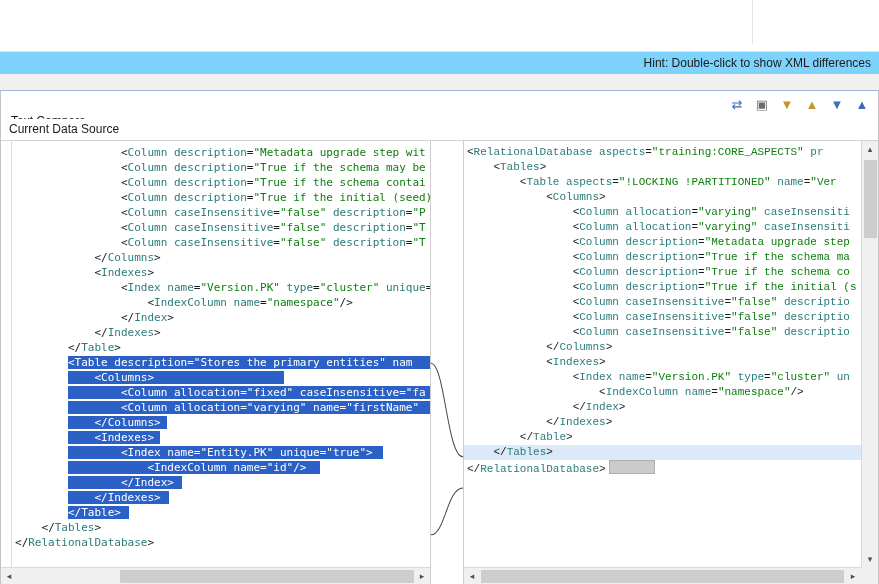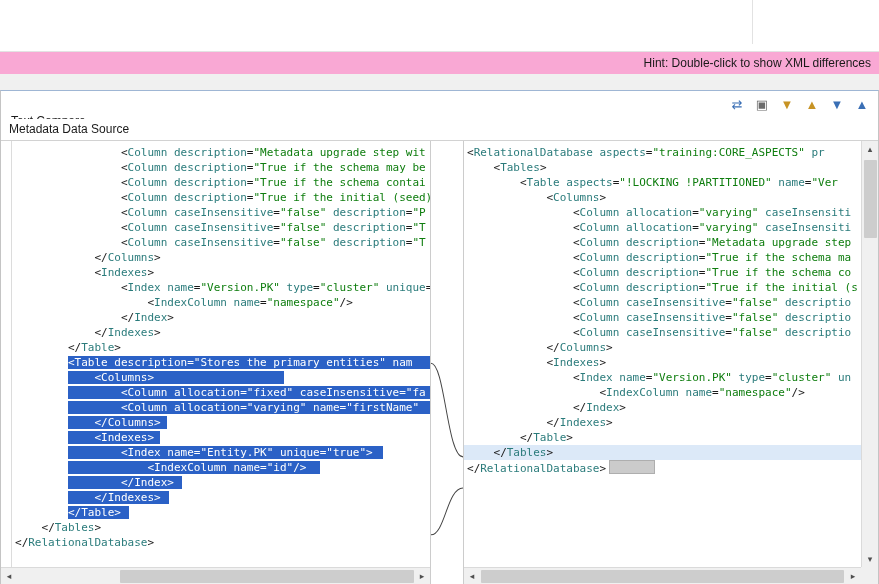--- a/index.html
+++ b/index.html
@@ -8,21 +8,21 @@
     font-family:"Liberation Sans", sans-serif; font-size:12px; color:#1a1a1a;
     background:#fff;
   }
   
   .history{position:absolute; top:0; left:0; right:0; height:44px;}
   .h-row{height:22px; line-height:22px; padding-left:22px; box-sizing:border-box; white-space:nowrap;}
   .h-row.selected{background:var(--rowsel); border-top:1px solid #bcd5ef; border-bottom:1px solid #bcd5ef;}
   .col-divider{position:absolute; left:752px; top:0; width:1px; height:44px; background:#e2e2e2;}
   
   .hint-bar{position:absolute; top:51px; left:0; right:0; height:32px; line-height:22px;
-    text-align:right; padding-right:8px; box-sizing:border-box; background:#f9a8d4;
+    text-align:right; padding-right:8px; box-sizing:border-box; background:#7dd3fc;
     border-top:1px solid #e3e3e3; border-bottom:1px solid #cfcfcf;}
   .gap-band{position:absolute; top:74px; left:0; right:0; height:16px; background:#f0f0f0;}
   
   .compare-box{position:absolute; top:90px; left:0; right:0; bottom:0;
     border-top:1px solid #9fb6d4; border-left:1px solid #c4c4c4; border-right:1px solid #c4c4c4;
     box-sizing:border-box; background:#fff;}
   .toolbar{position:absolute; top:0; left:0; right:0; height:28px; background:#fff;
     display:flex; align-items:center; justify-content:space-between; border-bottom:1px solid #ececec;}
   .tc-dropdown{display:inline-flex; align-items:center; gap:6px; padding:2px 8px 2px 10px; cursor:default;margin-top:32px;}
   .tc-dropdown .chev{font-size:10px; color:#333;}
@@ -37,21 +37,21 @@
   
   .panes{position:absolute; top:50px; left:0; right:0; bottom:0;}
   .pane{position:absolute; top:0; bottom:0; background:#fff;}
   .pane.left{left:0; width:430px; border-right:1px solid #cccccc; box-sizing:border-box;}
   .pane.right{left:462px; right:0; border-left:1px solid #cccccc; box-sizing:border-box;}
   .gutter{position:absolute; left:430px; width:32px; top:0; bottom:17px; background:#fff;}
   .ruler{position:absolute; left:10px; top:0; bottom:17px; width:1px; background:#dcdcdc;}
   .code{position:absolute; top:0; bottom:17px; overflow:hidden;
     font-family:"DejaVu Sans Mono", monospace; font-size:11px; line-height:15px; white-space:pre;}
   .code.lcode{left:0; right:0; padding:4px 0 0 14px;}
-  .code.rcode{left:0; right:17px; padding:4px 0 0 3px;}
+  .code.rcode{left:0; right:17px; padding:4px 0 0 3px;font-family:Liberation Mono, monospace;}
   .code-line{height:15px; white-space:pre;}
   .tk-n{color:var(--tag);} .tk-v{color:var(--val);} .tk-p{color:#1a1a1a;}
   .code-line.sel .hl{background:var(--sel-bg);}
   .code-line.sel .hl span{color:#fff;}
   .code-line.band{background:var(--band); margin-left:-3px; padding-left:3px;}
   .ins-marker{display:inline-block; width:44px; height:12px; background:#cbcbcb;
     border:1px solid #aeaeae; vertical-align:-2px; margin-left:3px;}
   
   .hscroll{position:absolute; left:0; right:0; bottom:0; height:17px; background:#f0f0f0;
     border-top:1px solid #dadada; box-sizing:border-box;}
@@ -90,21 +90,21 @@
           <span class="tb-icon" style="color: rgb(58, 111, 181);">⇄</span>
           <span class="tb-icon" style="color: rgb(107, 107, 107);">▣</span>
           <span class="tb-icon" style="color: rgb(199, 147, 36);">▼</span>
           <span class="tb-icon" style="color: rgb(199, 147, 36);">▲</span>
           <span class="tb-icon" style="color: rgb(58, 111, 181);">▼</span>
           <span class="tb-icon" style="color: rgb(58, 111, 181);">▲</span>
         </div>
     </div>
 
     <div class="pane-headers">
-      <div class="ph-left">Metadata Data Source</div>
+      <div class="ph-left">Current Data Source</div>
       <div class="ph-gap"></div>
     </div>
 
     <div class="panes">
 
       <div class="pane left">
         <div class="ruler"></div>
         <div class="code lcode" id="left-code"><div class="code-line"><span class="tk-n">                </span><span class="tk-p">&lt;</span><span class="tk-n">Column description</span><span class="tk-p">=</span><span class="tk-v">"Metadata upgrade step wit</span></div><div class="code-line"><span class="tk-n">                </span><span class="tk-p">&lt;</span><span class="tk-n">Column description</span><span class="tk-p">=</span><span class="tk-v">"True if the schema may be</span></div><div class="code-line"><span class="tk-n">                </span><span class="tk-p">&lt;</span><span class="tk-n">Column description</span><span class="tk-p">=</span><span class="tk-v">"True if the schema contai</span></div><div class="code-line"><span class="tk-n">                </span><span class="tk-p">&lt;</span><span class="tk-n">Column description</span><span class="tk-p">=</span><span class="tk-v">"True if the initial (seed)</span></div><div class="code-line"><span class="tk-n">                </span><span class="tk-p">&lt;</span><span class="tk-n">Column caseInsensitive</span><span class="tk-p">=</span><span class="tk-v">"false"</span><span class="tk-n"> description</span><span class="tk-p">=</span><span class="tk-v">"P</span></div><div class="code-line"><span class="tk-n">                </span><span class="tk-p">&lt;</span><span class="tk-n">Column caseInsensitive</span><span class="tk-p">=</span><span class="tk-v">"false"</span><span class="tk-n"> description</span><span class="tk-p">=</span><span class="tk-v">"T</span></div><div class="code-line"><span class="tk-n">                </span><span class="tk-p">&lt;</span><span class="tk-n">Column caseInsensitive</span><span class="tk-p">=</span><span class="tk-v">"false"</span><span class="tk-n"> description</span><span class="tk-p">=</span><span class="tk-v">"T</span></div><div class="code-line"><span class="tk-n">            </span><span class="tk-p">&lt;</span><span class="tk-p">/</span><span class="tk-n">Columns</span><span class="tk-p">&gt;</span></div><div class="code-line"><span class="tk-n">            </span><span class="tk-p">&lt;</span><span class="tk-n">Indexes</span><span class="tk-p">&gt;</span></div><div class="code-line"><span class="tk-n">                </span><span class="tk-p">&lt;</span><span class="tk-n">Index name</span><span class="tk-p">=</span><span class="tk-v">"Version.PK"</span><span class="tk-n"> type</span><span class="tk-p">=</span><span class="tk-v">"cluster"</span><span class="tk-n"> unique</span><span class="tk-p">=</span></div><div class="code-line"><span class="tk-n">                    </span><span class="tk-p">&lt;</span><span class="tk-n">IndexColumn name</span><span class="tk-p">=</span><span class="tk-v">"namespace"</span><span class="tk-p">/</span><span class="tk-p">&gt;</span></div><div class="code-line"><span class="tk-n">                </span><span class="tk-p">&lt;</span><span class="tk-p">/</span><span class="tk-n">Index</span><span class="tk-p">&gt;</span></div><div class="code-line"><span class="tk-n">            </span><span class="tk-p">&lt;</span><span class="tk-p">/</span><span class="tk-n">Indexes</span><span class="tk-p">&gt;</span></div><div class="code-line"><span class="tk-n">        </span><span class="tk-p">&lt;</span><span class="tk-p">/</span><span class="tk-n">Table</span><span class="tk-p">&gt;</span></div><div class="code-line sel"><span>        </span><span class="hl" style="padding-right: 60px;"><span class="tk-p">&lt;</span><span class="tk-n">Table description</span><span class="tk-p">=</span><span class="tk-v">"Stores the primary entities"</span><span class="tk-n"> nam</span></span></div><div class="code-line sel"><span>        </span><span class="hl" style="padding-right: 130px;"><span class="tk-n">    </span><span class="tk-p">&lt;</span><span class="tk-n">Columns</span><span class="tk-p">&gt;</span></span></div><div class="code-line sel"><span>        </span><span class="hl" style="padding-right: 40px;"><span class="tk-n">        </span><span class="tk-p">&lt;</span><span class="tk-n">Column allocation</span><span class="tk-p">=</span><span class="tk-v">"fixed"</span><span class="tk-n"> caseInsensitive</span><span class="tk-p">=</span><span class="tk-v">"fa</span></span></div><div class="code-line sel"><span>        </span><span class="hl" style="padding-right: 30px;"><span class="tk-n">        </span><span class="tk-p">&lt;</span><span class="tk-n">Column allocation</span><span class="tk-p">=</span><span class="tk-v">"varying"</span><span class="tk-n"> name</span><span class="tk-p">=</span><span class="tk-v">"firstName"</span><span class="tk-n"> </span></span></div><div class="code-line sel"><span>        </span><span class="hl" style="padding-right: 6px;"><span class="tk-n">    </span><span class="tk-p">&lt;</span><span class="tk-p">/</span><span class="tk-n">Columns</span><span class="tk-p">&gt;</span></span></div><div class="code-line sel"><span>        </span><span class="hl" style="padding-right: 6px;"><span class="tk-n">    </span><span class="tk-p">&lt;</span><span class="tk-n">Indexes</span><span class="tk-p">&gt;</span></span></div><div class="code-line sel"><span>        </span><span class="hl" style="padding-right: 10px;"><span class="tk-n">        </span><span class="tk-p">&lt;</span><span class="tk-n">Index name</span><span class="tk-p">=</span><span class="tk-v">"Entity.PK"</span><span class="tk-n"> unique</span><span class="tk-p">=</span><span class="tk-v">"true"</span><span class="tk-p">&gt;</span></span></div><div class="code-line sel"><span>        </span><span class="hl" style="padding-right: 14px;"><span class="tk-n">            </span><span class="tk-p">&lt;</span><span class="tk-n">IndexColumn name</span><span class="tk-p">=</span><span class="tk-v">"id"</span><span class="tk-p">/</span><span class="tk-p">&gt;</span></span></div><div class="code-line sel"><span>        </span><span class="hl" style="padding-right: 8px;"><span class="tk-n">        </span><span class="tk-p">&lt;</span><span class="tk-p">/</span><span class="tk-n">Index</span><span class="tk-p">&gt;</span></span></div><div class="code-line sel"><span>        </span><span class="hl" style="padding-right: 8px;"><span class="tk-n">    </span><span class="tk-p">&lt;</span><span class="tk-p">/</span><span class="tk-n">Indexes</span><span class="tk-p">&gt;</span></span></div><div class="code-line sel"><span>        </span><span class="hl" style="padding-right: 8px;"><span class="tk-p">&lt;</span><span class="tk-p">/</span><span class="tk-n">Table</span><span class="tk-p">&gt;</span></span></div><div class="code-line"><span class="tk-n">    </span><span class="tk-p">&lt;</span><span class="tk-p">/</span><span class="tk-n">Tables</span><span class="tk-p">&gt;</span></div><div class="code-line"><span class="tk-p">&lt;</span><span class="tk-p">/</span><span class="tk-n">RelationalDatabase</span><span class="tk-p">&gt;</span></div></div>
         <div class="hscroll">
           <div class="sb-btn l">◂</div>

